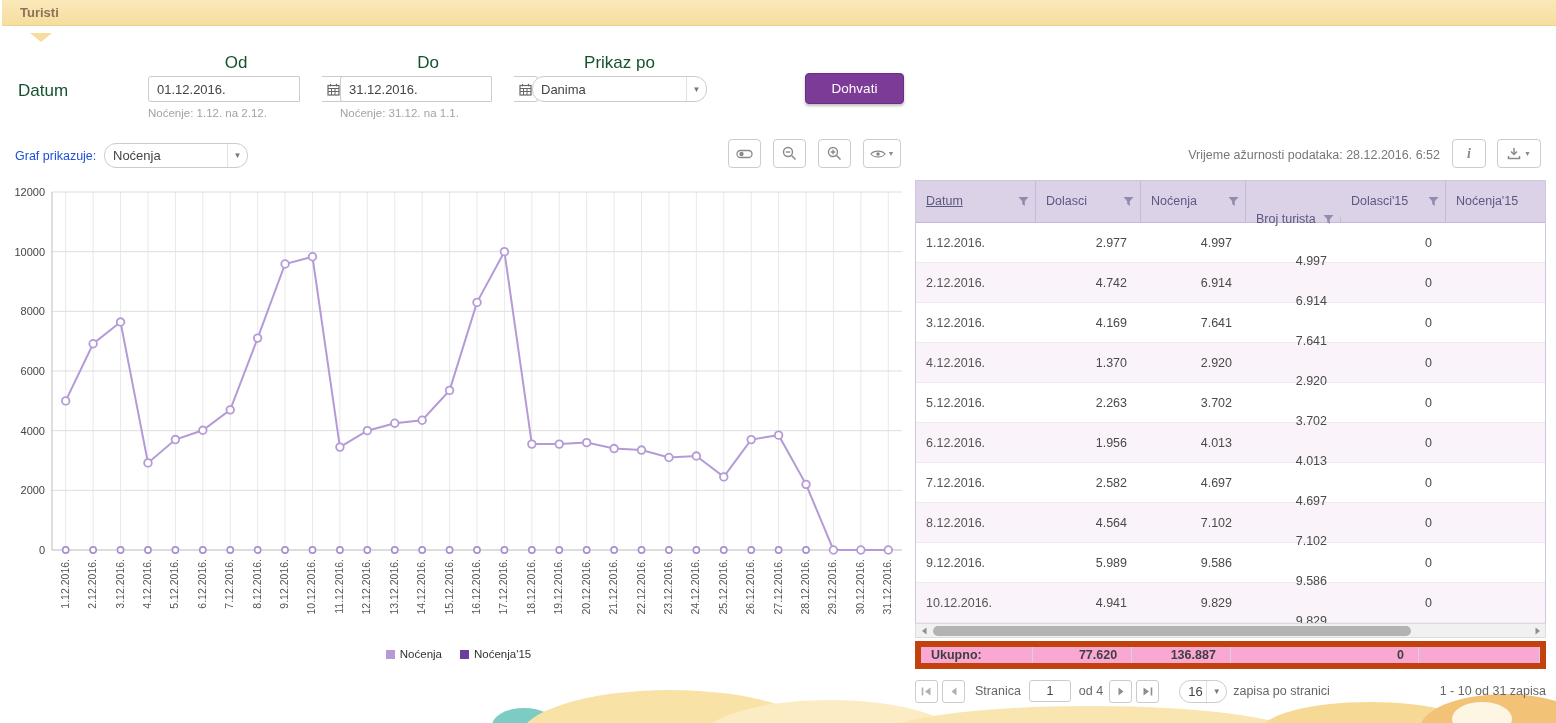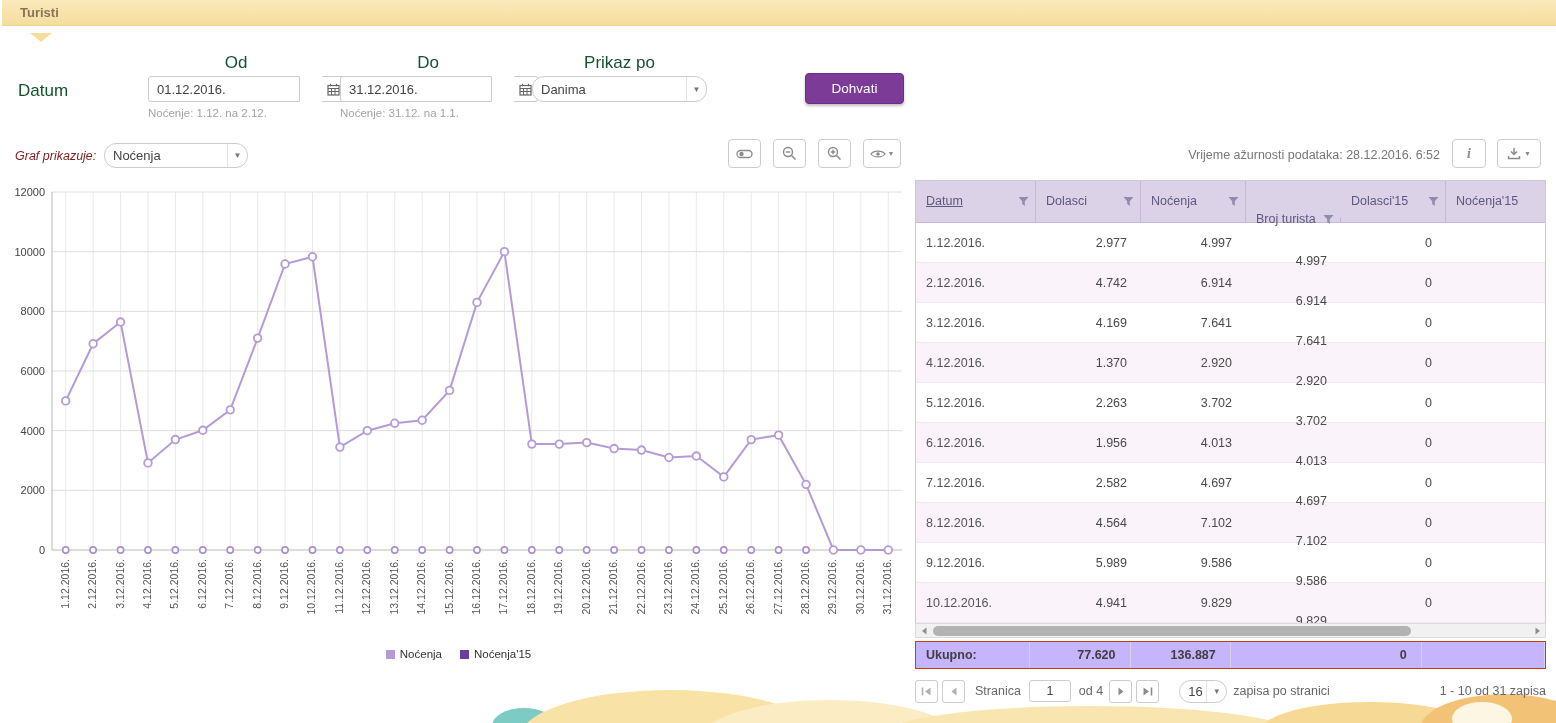--- a/index.html
+++ b/index.html
@@ -31,21 +31,21 @@
   .select { display:flex; align-items:center; border:1px solid #ccc; border-radius:12px;
     background:#fff; padding-left:8px; font-size:13px; color:#444; }
   .dd-arrow { margin-left:auto; width:20px; align-self:stretch; display:flex; align-items:center;
     justify-content:center; color:#777; font-size:8px; border-left:1px solid #e2e2e2; }
   .sel-prikaz { position:absolute; left:532px; top:76px; width:175px; height:26px; }
   .btn-dohvati { position:absolute; left:805px; top:73px; width:99px; height:31px;
     background:#7c3b96; border:1px solid #6a2f84; border-radius:4px; color:#fff; font-size:13.5px;
     font-family:inherit; cursor:pointer; box-shadow:0 2px 3px rgba(0,0,0,.25); }
 
   
-  .graf-label { position:absolute; left:15px; top:149px; font-size:12.5px; color:#7f1d1d;font-style:italic; }
+  .graf-label { position:absolute; left:15px; top:149px; font-size:12.5px; color:#1d4ed8; }
   .sel-graf { position:absolute; left:104px; top:143px; width:144px; height:25px; }
   .ct-btn { position:absolute; top:139px; height:29px; width:33px; border:1px solid #ccc;
     border-radius:4px; background:#fff; display:flex; align-items:center; justify-content:center;
     gap:2px; cursor:pointer; }
   .updated { position:absolute; left:915px; top:148px; width:525px; text-align:right;
     font-size:12.5px; color:#777; }
   .tw-btn { position:absolute; top:139px; height:29px; border:1px solid #ccc; border-radius:4px;
     background:#fff; display:flex; align-items:center; justify-content:center; gap:3px; cursor:pointer; }
   .info-i { font-family:"Liberation Serif","DejaVu Serif",serif; font-style:italic; font-weight:bold;
     font-size:14px; color:#8a8a8a; }
@@ -78,21 +78,21 @@
   
   .hscroll { position:absolute; left:915px; top:623px; width:631px; height:15px;
     background:#f1f1f1; border:1px solid #dcdcdc; display:flex; align-items:center; }
   .hs-arrow { width:15px; height:13px; display:flex; align-items:center; justify-content:center; cursor:pointer; }
   .hs-thumb { position:absolute; left:17px; top:2px; width:478px; height:10px; background:#b3b3b3;
     border-radius:5px; cursor:grab; }
   .hs-arrow.right { margin-left:auto; }
 
   
   .totals { position:absolute; left:915px; top:641px; width:631px; height:28px; display:flex;
-    background:#c4b5fd; border:1px solid #c2410c; overflow:hidden; }
+    background:#f9a8d4; border:6px solid #c2410c; overflow:hidden; }
   .tcell { display:flex; align-items:center; font-size:12.5px; font-weight:bold; color:#3f3f3f;
     border-right:1px solid #d9d0e3; }
   .tcell.c0 { padding-left:10px; }
   .tcell.num { justify-content:flex-end; padding-right:14px; }
 
   
   .pager { position:absolute; left:915px; top:678px; width:631px; height:26px;
     display:flex; align-items:center; }
   .pg-btn { width:23px; height:23px; border:1px solid #ccc; border-radius:3px; background:#fff;
     display:flex; align-items:center; justify-content:center; margin-right:4px; cursor:pointer; padding:0; }

